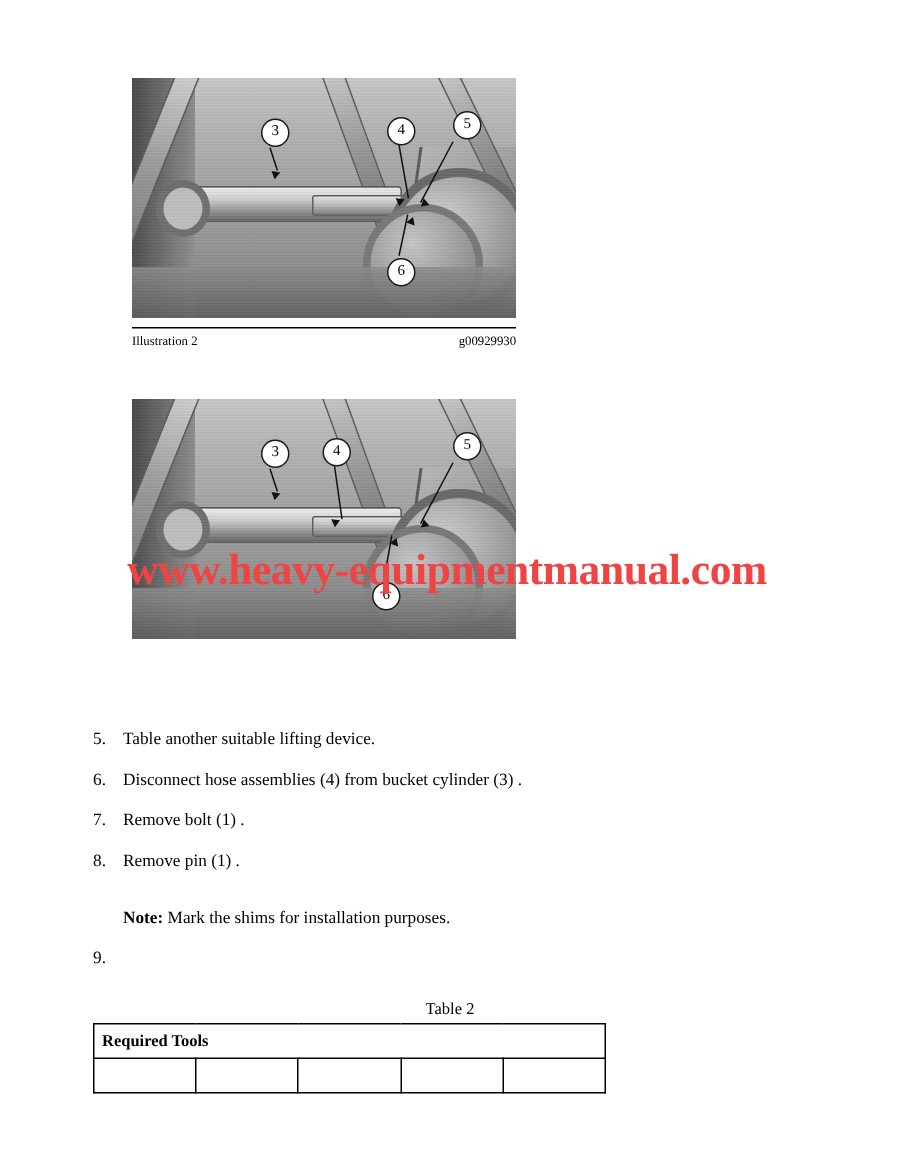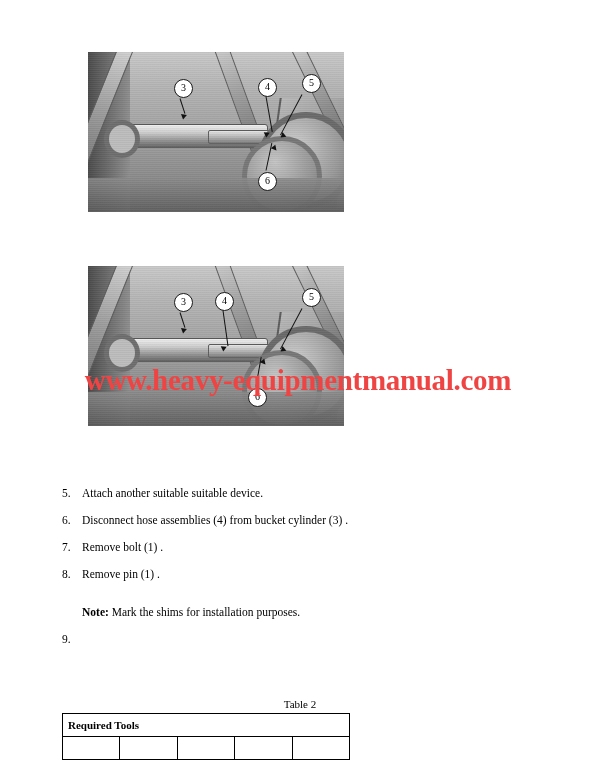--- a/index.html
+++ b/index.html
@@ -239,31 +239,31 @@
     margin: 0;
     font-family: "Liberation Serif", serif;
     font-size: 16.5px;
     font-weight: bold;
     color: #0000cc;
   }
 
   .table-wrap {
     position: absolute;
     left: 62px;
-    top: 698px;
+    top: 667px;
     width: 476px;
   }
   .table-title {
     text-align: center;
     font-size: 11px;
     margin-bottom: 3px;
   }
   table.tbl {
     border-collapse: collapse;
-    width: 288px;
+    width: 342px;
     table-layout: fixed;
   }
   table.tbl td {
     border: 1px solid #000;
     padding: 3px 5px;
     font-size: 11px;
     height: 16px;
     vertical-align: middle;
   }
   td.hdr {
@@ -302,20 +302,24 @@
       <div class="arrowhead" style="left:176px; top:80px; transform: rotate(95deg);"></div>
 
       <div class="callout" style="left:214px; top:22px;">5</div>
       <div class="leader" style="left:214px; top:42px; width:46px; transform: rotate(118deg);"></div>
       <div class="arrowhead" style="left:192px; top:81px; transform: rotate(140deg);"></div>
 
       <div class="callout" style="left:170px; top:120px;">6</div>
       <div class="leader" style="left:178px; top:118px; width:28px; transform: rotate(-78deg);"></div>
       <div class="arrowhead" style="left:184px; top:92px; transform: rotate(-70deg);"></div>
     </div>
+    <div class="figcaption">
+      <span class="left">Illustration 2</span>
+      <span class="right">g00929930</span>
+    </div>
   </div>
 
   <div class="figure fig2">
     <div class="photo">
       <div class="ph-bg"></div>
       <div class="ph-dark-left"></div>
       <div class="plate"></div>
       <div class="bar diag-a"></div>
       <div class="bar diag-b"></div>
       <div class="bar diag-c"></div>
@@ -343,21 +347,21 @@
       <div class="leader" style="left:168px; top:120px; width:30px; transform: rotate(-80deg);"></div>
       <div class="arrowhead" style="left:173px; top:92px; transform: rotate(-70deg);"></div>
     </div>
   </div>
 
   <div class="watermark">www.heavy-equipmentmanual.com</div>
 
   <div class="steps">
     <div class="step">
       <span class="num">5.</span>
-      <span>Attach another suitable suitable device.</span>
+      <span>Table another suitable lifting device.</span>
     </div>
     <div class="step">
       <span class="num">6.</span>
       <span>Disconnect hose assemblies (4) from bucket cylinder (3) .</span>
     </div>
     <div class="step">
       <span class="num">7.</span>
       <span>Remove bolt (1) .</span>
     </div>
     <div class="step">

